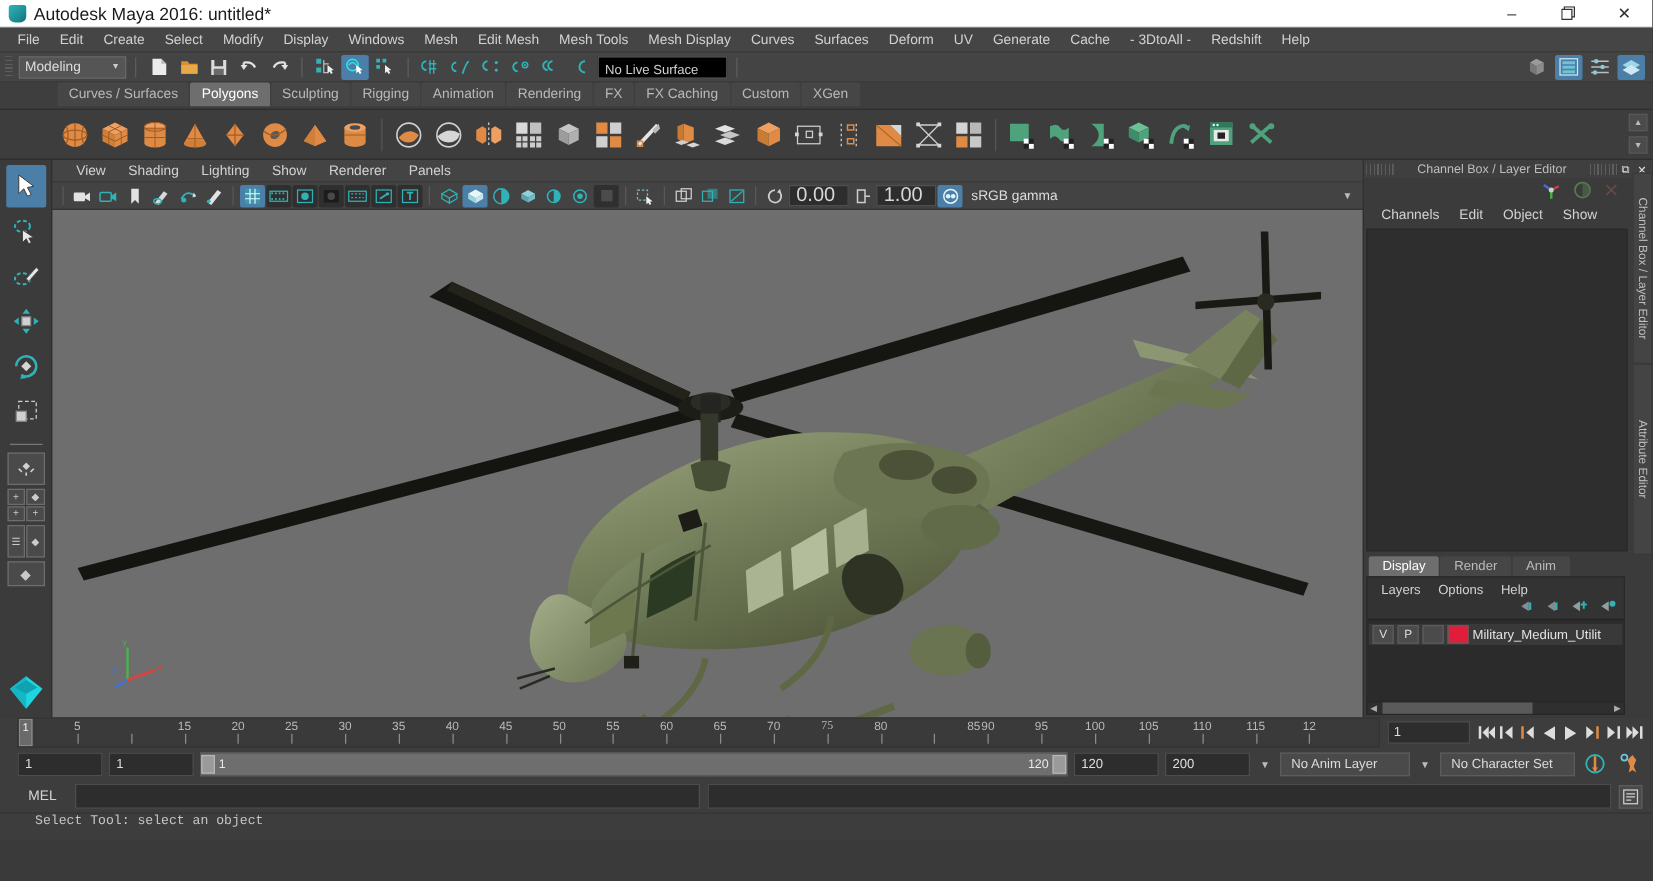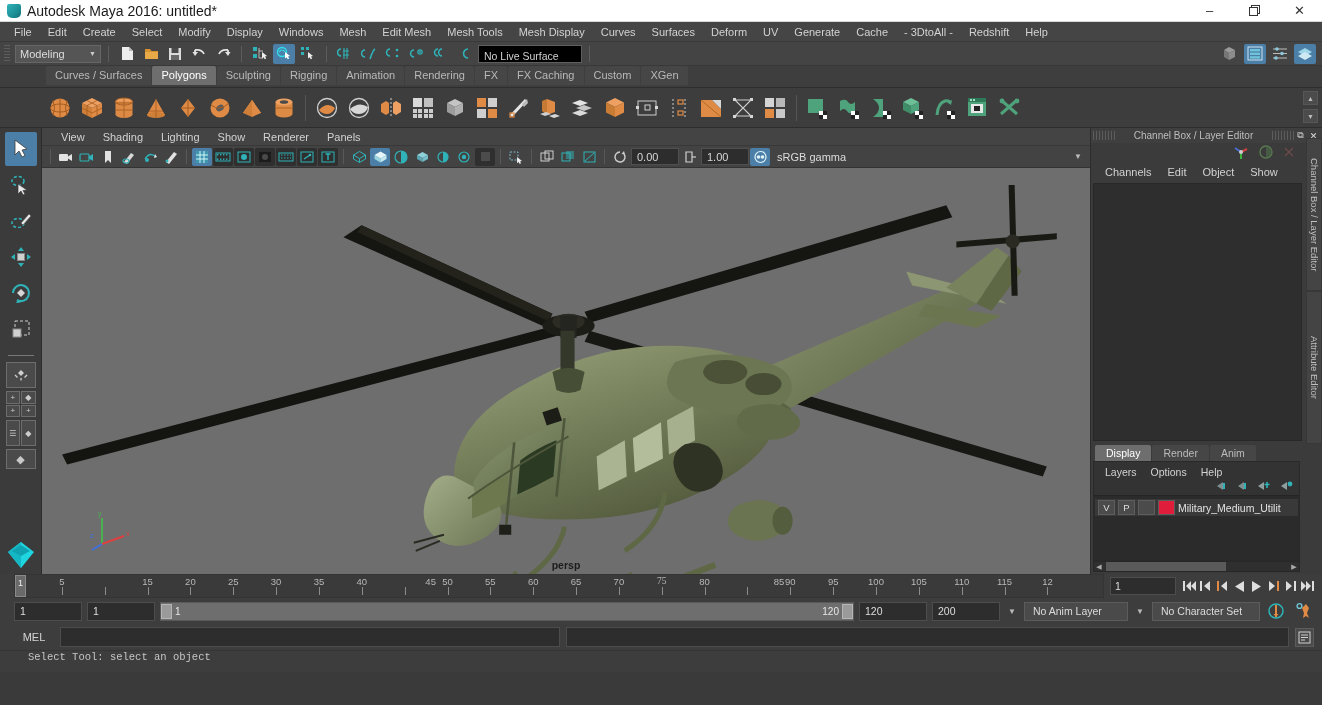--- a/index.html
+++ b/index.html
@@ -117,21 +117,21 @@
   .viewtools {
     height:22px; background:#434343; display:flex; align-items:center;
     padding-left:4px; gap:1px; border-bottom:1px solid #333;
   }
   .vbtn { width:20px; height:18px; display:flex; align-items:center; justify-content:center; border-radius:2px; }
   .vbtn.on { background:#4b7fa8; }
   .vbtn.dark { background:#2f2f2f; }
   .vsep { width:1px; height:15px; background:#585858; margin:0 4px; }
   .vnum {
     width:48px; height:17px; background:#2d2d2d; border:1px solid #4f4f4f;
-    font-size:11px; color:#d8d8d8; display:flex; align-items:center;
+    font-size:16px; color:#d8d8d8; display:flex; align-items:center;
     padding-left:5px;
   }
   .gammafield { font-size:11px; color:#dcdcdc; margin-left:6px; }
   .gammacar { margin-left:auto; margin-right:8px; font-size:8px; color:#bbb; }
 
   .canvas { flex:1; background:#6e6e6e; position:relative; overflow:hidden; }
   .persp-label {
     position:absolute; bottom:3px; left:0; right:0; text-align:center;
     font-size:10.5px; color:#1c1c1c; font-weight:bold;
   }
@@ -1064,21 +1064,20 @@
         <svg width="44" height="44" viewBox="0 0 44 44">
           <path d="M12 36 L12 10" stroke="#4caf50" stroke-width="2"></path>
           <path d="M12 36 L34 28" stroke="#e04040" stroke-width="2"></path>
           <path d="M12 36 L2 42" stroke="#4070e0" stroke-width="2"></path>
           <text x="8" y="8" fill="#4caf50" font-size="7" font-family="Liberation Sans">y</text>
           <text x="36" y="28" fill="#e04040" font-size="7" font-family="Liberation Sans">x</text>
           <text x="0" y="30" fill="#4070e0" font-size="7" font-family="Liberation Sans">z</text>
         </svg>
       </div>
 
-      <div class="persp-label">persp</div>
     </div>
   </div>
 
   <div class="rightpanel">
     <div class="rp-title">
       <div class="rp-dots"></div>
       <div class="rp-title-text">Channel Box / Layer Editor</div>
       <div class="rp-dots"></div>
       <div class="rp-wbtn">⧉</div>
       <div class="rp-wbtn">✕</div>
@@ -1193,21 +1192,21 @@
       <div class="tl-lab" style="left: 175.405px;">20</div>
       <div class="tl-tick" style="left: 218.256px;"></div>
       <div class="tl-lab" style="left: 218.256px;">25</div>
       <div class="tl-tick" style="left: 261.107px;"></div>
       <div class="tl-lab" style="left: 261.107px;">30</div>
       <div class="tl-tick" style="left: 303.959px;"></div>
       <div class="tl-lab" style="left: 303.959px;">35</div>
       <div class="tl-tick" style="left: 346.81px;"></div>
       <div class="tl-lab" style="left: 346.81px;">40</div>
       <div class="tl-tick" style="left: 389.661px;"></div>
-      <div class="tl-lab" style="left: 389.661px; margin-left: 26px;">45</div>
+      <div class="tl-lab" style="left: 389.661px;">45</div>
       <div class="tl-tick" style="left: 432.512px;"></div>
       <div class="tl-lab" style="left: 432.512px;">50</div>
       <div class="tl-tick" style="left: 475.364px;"></div>
       <div class="tl-lab" style="left: 475.364px;">55</div>
       <div class="tl-tick" style="left: 518.215px;"></div>
       <div class="tl-lab" style="left: 518.215px;">60</div>
       <div class="tl-tick" style="left: 561.066px;"></div>
       <div class="tl-lab" style="left: 561.066px;">65</div>
       <div class="tl-tick" style="left: 603.917px;"></div>
       <div class="tl-lab" style="left: 603.917px;">70</div>

